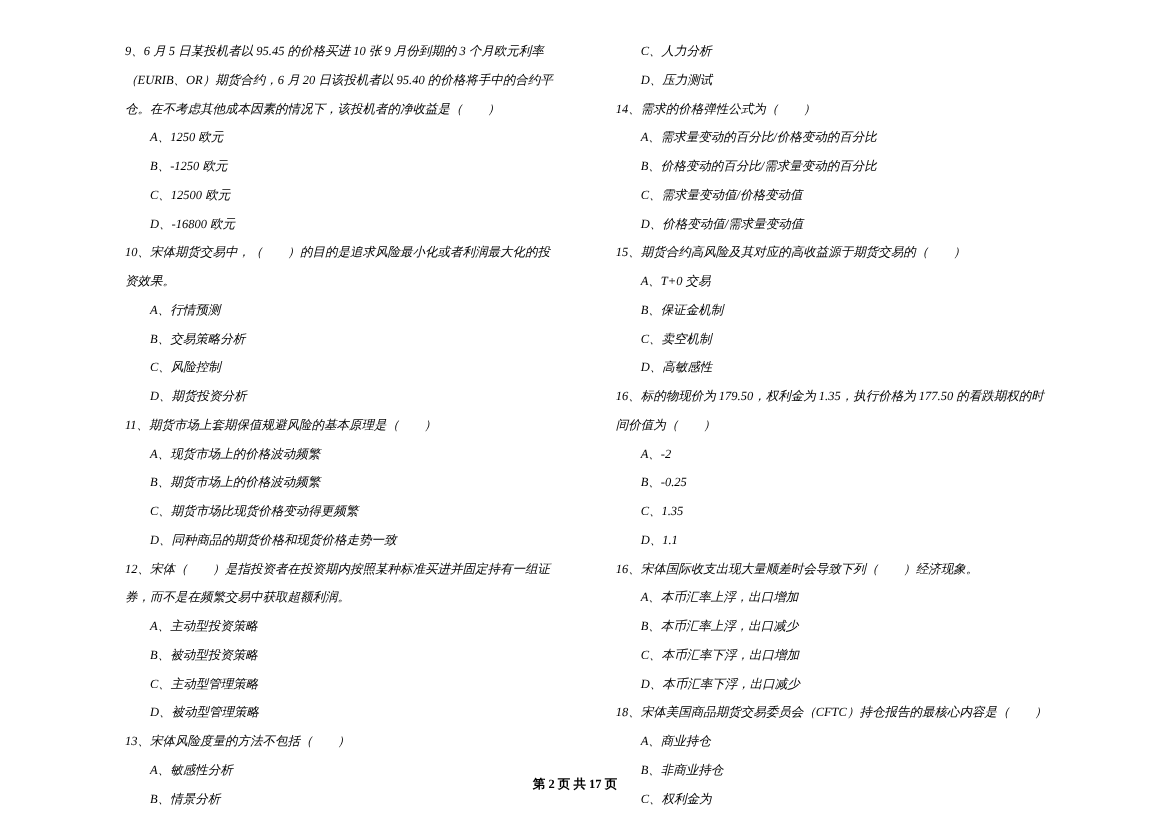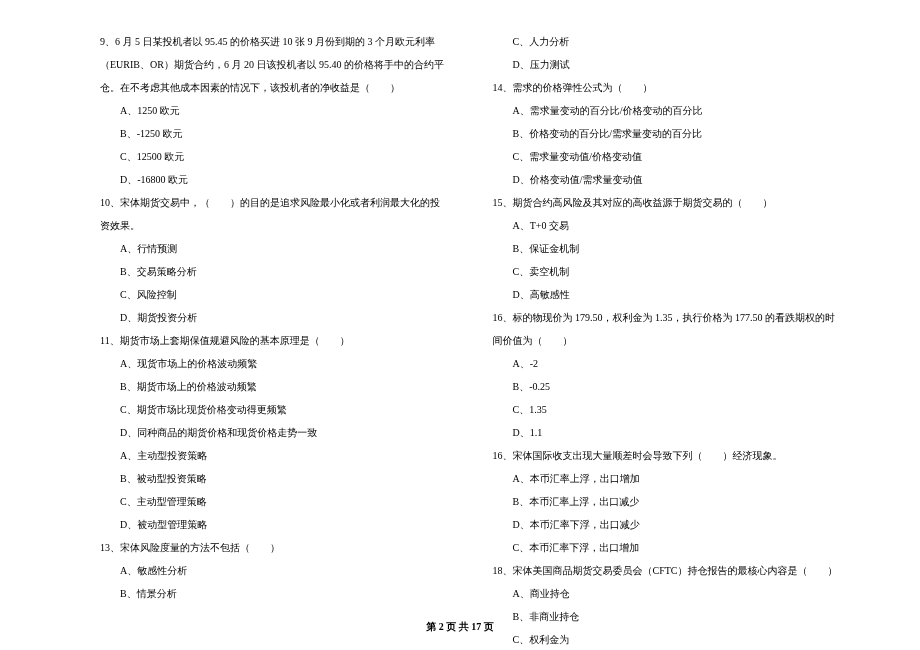--- a/index.html
+++ b/index.html
@@ -9,20 +9,21 @@
       background: #fff;
       font-family: "SimSun", "宋体", serif;
       font-size: 10px;
       color: #000;
       padding: 30px 80px 20px 100px;
       position: relative;
     }
     .columns {
       display: flex;
       column-gap: 45px;
+      font-style: italic;
     }
     .col {
       flex: 1;
       line-height: 2.3;
     }
     .q-text {
       margin-bottom: 0;
     }
     .option {
       padding-left: 20px;
@@ -53,20 +54,21 @@
     <div class="option">B、交易策略分析</div>
     <div class="option">C、风险控制</div>
     <div class="option">D、期货投资分析</div>
 
     <div class="q-text">11、期货市场上套期保值规避风险的基本原理是（　　）</div>
     <div class="option">A、现货市场上的价格波动频繁</div>
     <div class="option">B、期货市场上的价格波动频繁</div>
     <div class="option">C、期货市场比现货价格变动得更频繁</div>
     <div class="option">D、同种商品的期货价格和现货价格走势一致</div>
 
+    <div class="q-text">12、宋体（　　）是指投资者在投资期内按照某种标准买进并固定持有一组证券，而不是在频繁交易中获取超额利润。</div>
     <div class="option">A、主动型投资策略</div>
     <div class="option">B、被动型投资策略</div>
     <div class="option">C、主动型管理策略</div>
     <div class="option">D、被动型管理策略</div>
 
     <div class="q-text">13、宋体风险度量的方法不包括（　　）</div>
     <div class="option">A、敏感性分析</div>
     <div class="option">B、情景分析</div>
   </div>
 
@@ -88,22 +90,22 @@
 
     <div class="q-text">16、标的物现价为 179.50，权利金为 1.35，执行价格为 177.50 的看跌期权的时间价值为（　　）</div>
     <div class="option">A、-2</div>
     <div class="option">B、-0.25</div>
     <div class="option">C、1.35</div>
     <div class="option">D、1.1</div>
 
     <div class="q-text">16、宋体国际收支出现大量顺差时会导致下列（　　）经济现象。</div>
     <div class="option">A、本币汇率上浮，出口增加</div>
     <div class="option">B、本币汇率上浮，出口减少</div>
+    <div class="option">C、本币汇率下浮，出口增加</div>
     <div class="option">D、本币汇率下浮，出口减少</div>
-    <div class="option">C、本币汇率下浮，出口增加</div>
 
     <div class="q-text">18、宋体美国商品期货交易委员会（CFTC）持仓报告的最核心内容是（　　）</div>
     <div class="option">A、商业持仓</div>
     <div class="option">B、非商业持仓</div>
     <div class="option">C、权利金为</div>
   </div>
 </div>
 
 <div class="footer">第 2 页 共 17 页</div>
 

